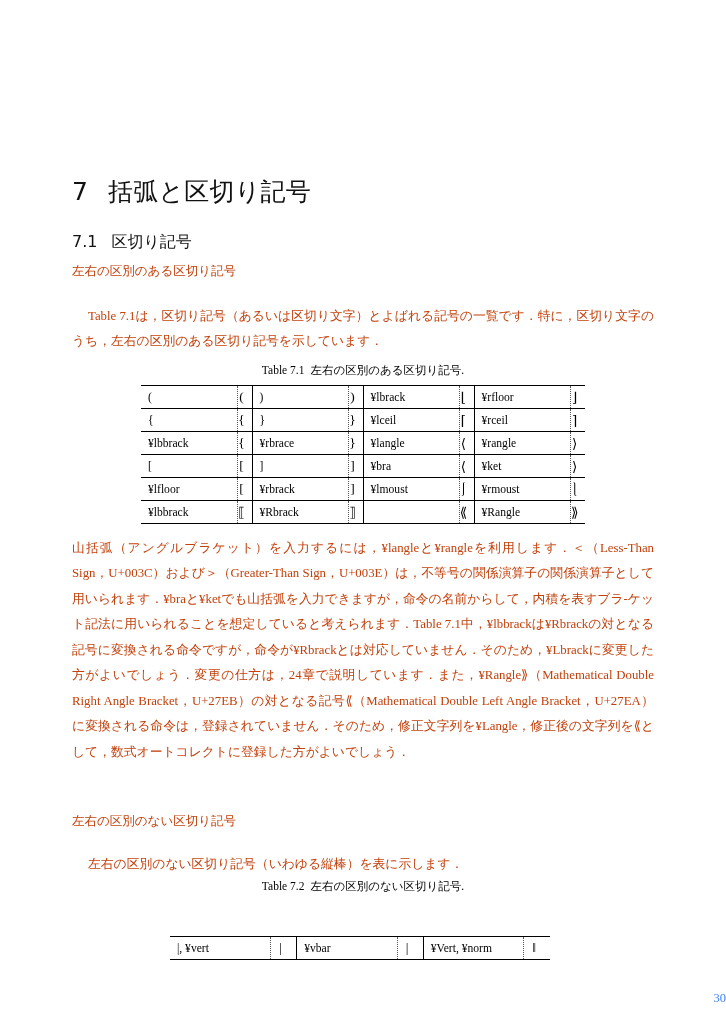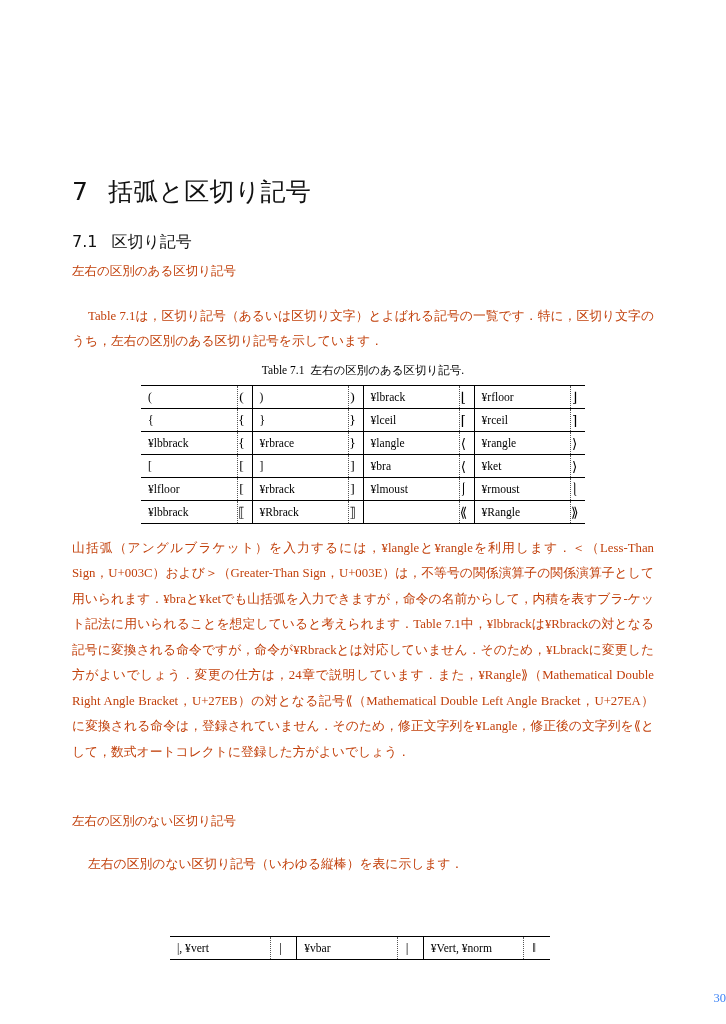--- a/index.html
+++ b/index.html
@@ -251,20 +251,23 @@
       </tr>
     </tbody>
   </table>
 
   <p class="para" id="para-main">山括弧（アングルブラケット）を入力するには，¥langleと¥rangleを利用します．＜（Less-Than Sign，U+003C）および＞（Greater-Than Sign，U+003E）は，不等号の関係演算子の関係演算子として用いられます．¥braと¥ketでも山括弧を入力できますが，命令の名前からして，内積を表すブラ-ケット記法に用いられることを想定していると考えられます．Table 7.1中，¥lbbrackは¥Rbrackの対となる記号に変換される命令ですが，命令が¥Rbrackとは対応していません．そのため，¥Lbrackに変更した方がよいでしょう．変更の仕方は，24章で説明しています．また，¥Rangle⟫（Mathematical Double Right Angle Bracket，U+27EB）の対となる記号⟪（Mathematical Double Left Angle Bracket，U+27EA）に変換される命令は，登録されていません．そのため，修正文字列を¥Langle，修正後の文字列を⟪として，数式オートコレクトに登録した方がよいでしょう．</p>
 
   <div class="run-in-heading" id="subhead-no-left-right">左右の区別のない区切り記号</div>
 
   <p class="para" id="para-nolr"><span class="indent"></span><span>左右の区別のない区切り記号（いわゆる縦棒）を表に示します．</span></p>
 
+  <div class="table-caption" id="caption-72">
+    <span class="cap-label">Table 7.2</span><span>左右の区別のない区切り記号.</span>
+  </div>
 
   <table class="symtable" id="table-72">
     <colgroup>
       <col class="c-cmd">
         <col class="c-glyph">
       <col class="c-cmd">
         <col class="c-glyph">
       <col class="c-cmd">
         <col class="c-glyph">
     </colgroup>

